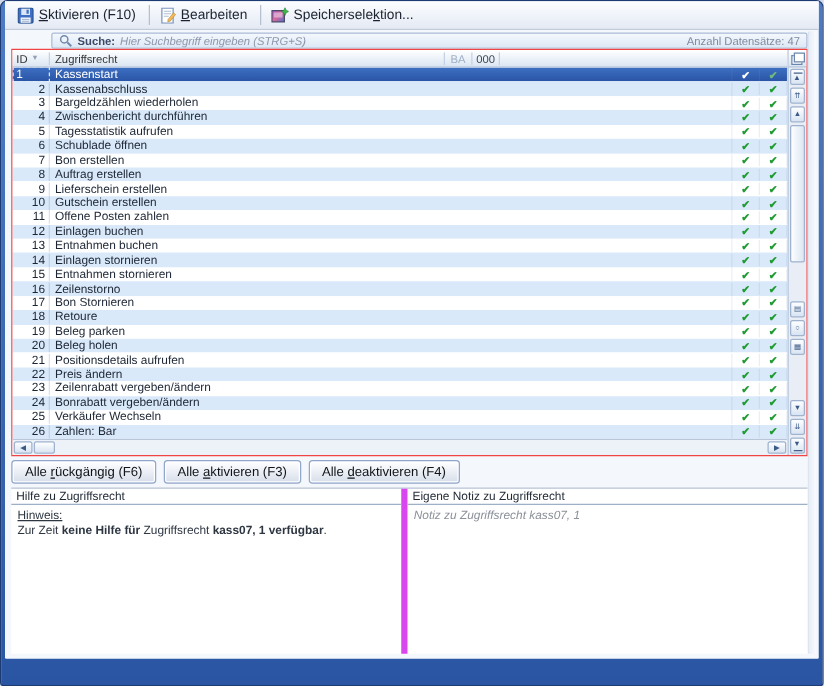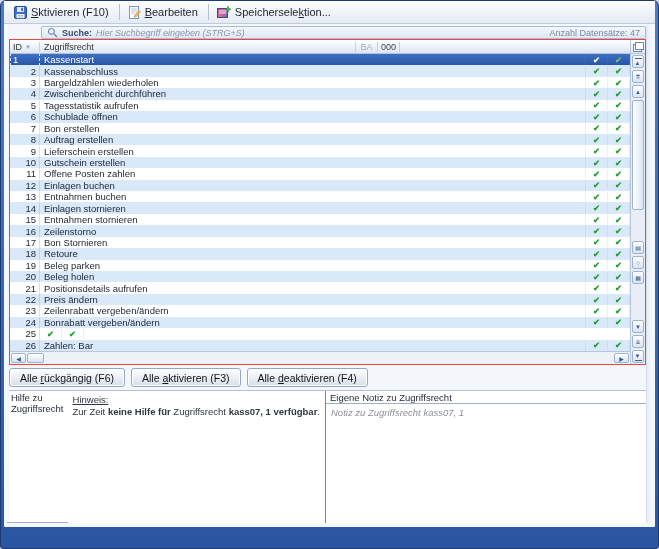--- a/index.html
+++ b/index.html
@@ -66,21 +66,21 @@
   .vbtn .bar{display:block;width:7px;height:1px;background:#44618c;margin:0 auto 1px;}
   .vbtn .bar.under{margin:1px auto 0;}
   .vthumb{height:108px;margin:1px;background:linear-gradient(to right,#fdfeff,#dce6f3);border:1px solid #9fb3cf;border-radius:2px;}
   .vspace1{flex:1;} .vspace2{flex:1.15;}
   
   .actions{position:absolute;left:5px;top:367px;height:19px;display:flex;gap:6px;}
   .act-btn{display:flex;align-items:center;padding:0 10px;font-size:10.5px;color:#101418;
            background:linear-gradient(#ffffff,#e7ebf3 60%,#d7deea);border:1px solid #92a7cc;border-radius:3px;box-shadow:inset 0 0 0 1px #fff;}
   
   .panels{position:absolute;left:5px;right:9px;top:389px;bottom:4px;background:#fff;border-top:1px solid #b6c2d2;display:flex;}
-  .panel-left{width:317px;box-sizing:border-box;border-right:1px solid #d946ef;display:flex;justify-content:flex-end;}
+  .panel-left{width:317px;box-sizing:border-box;border-right:5px solid #d946ef;display:flex;flex-direction:column;}
   .panel-right{flex:1;display:flex;flex-direction:column;}
   .p-head{flex:0 0 13px;font-size:9.5px;color:#1f2733;padding:1px 4px 0;border-bottom:1px solid #9db0c6;box-sizing:border-box;}
   .p-body{padding:3px 5px;font-size:9.5px;color:#2e3642;line-height:1.3;}
   .hint-label{font-weight:normal;text-decoration:underline;display:block;}
   .note-text{font-style:italic;color:#8b9099;margin-top:48px;}
   .right-gutter{position:absolute;right:2px;top:24px;bottom:4px;width:6px;background:linear-gradient(to right,#e7edf6,#f8fbfe);
                 border-left:1px solid #d6dfec;border-radius:2px;}
 </style>
 </head>
 <body>
@@ -292,20 +292,21 @@
     <span class="c-st">✔</span>
   </div>
             <div class="row alt">
     <span class="c-id">24</span>
     <span class="c-name">Bonrabatt vergeben/ändern</span>
     <span class="c-ba">✔</span>
     <span class="c-st">✔</span>
   </div>
             <div class="row">
     <span class="c-id">25</span>
+    <span class="c-name">Verkäufer Wechseln</span>
     <span class="c-ba">✔</span>
     <span class="c-st">✔</span>
   </div>
             <div class="row alt">
     <span class="c-id">26</span>
     <span class="c-name">Zahlen: Bar</span>
     <span class="c-ba">✔</span>
     <span class="c-st">✔</span>
   </div>
           </div>

